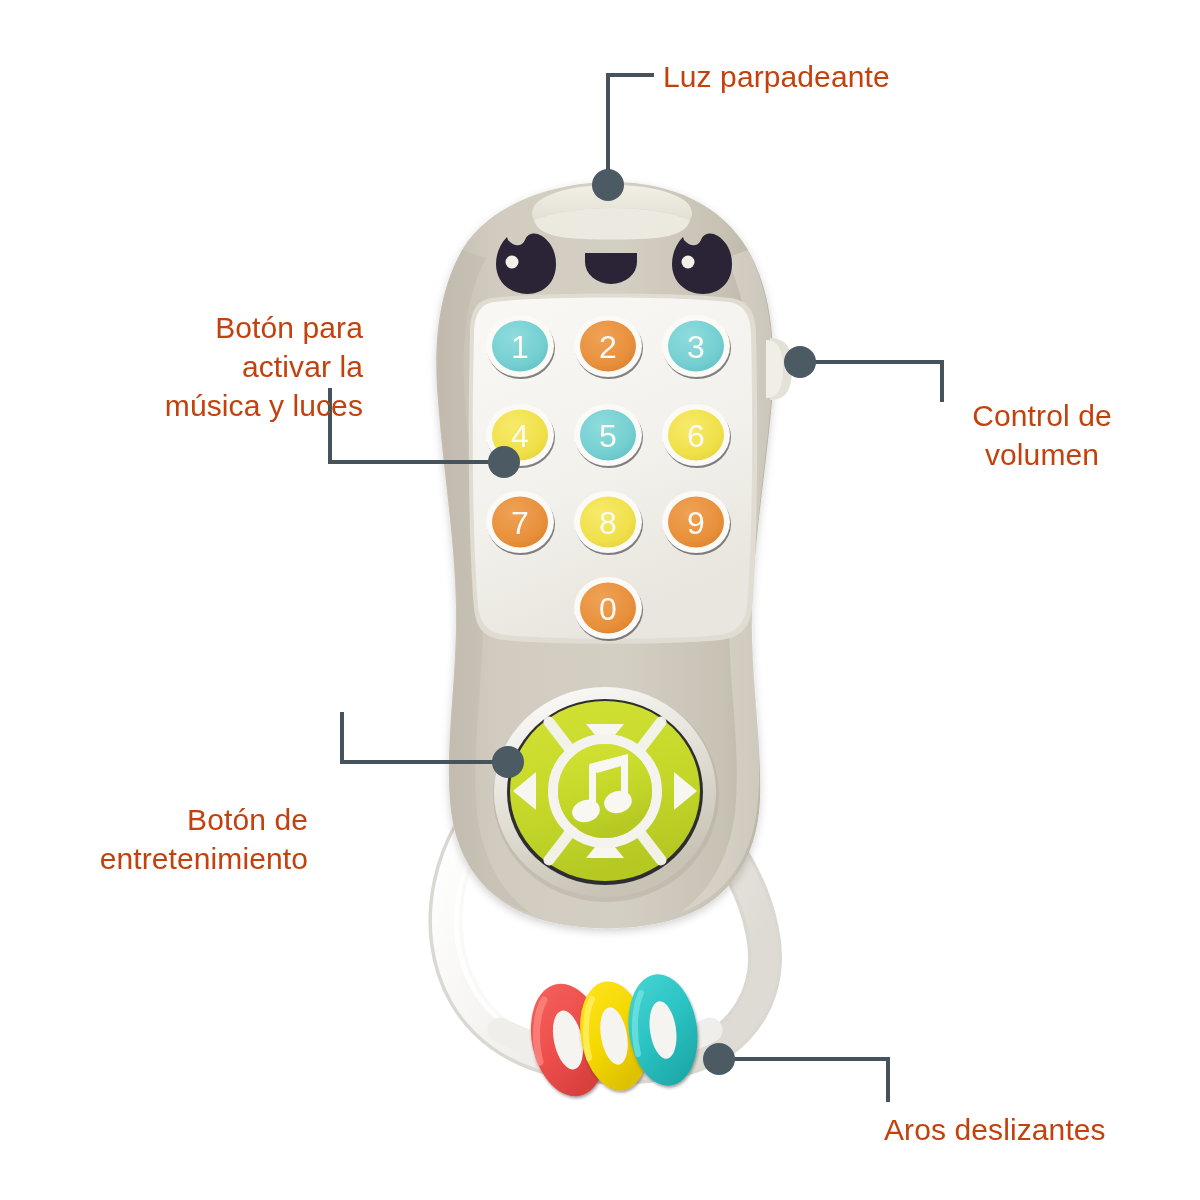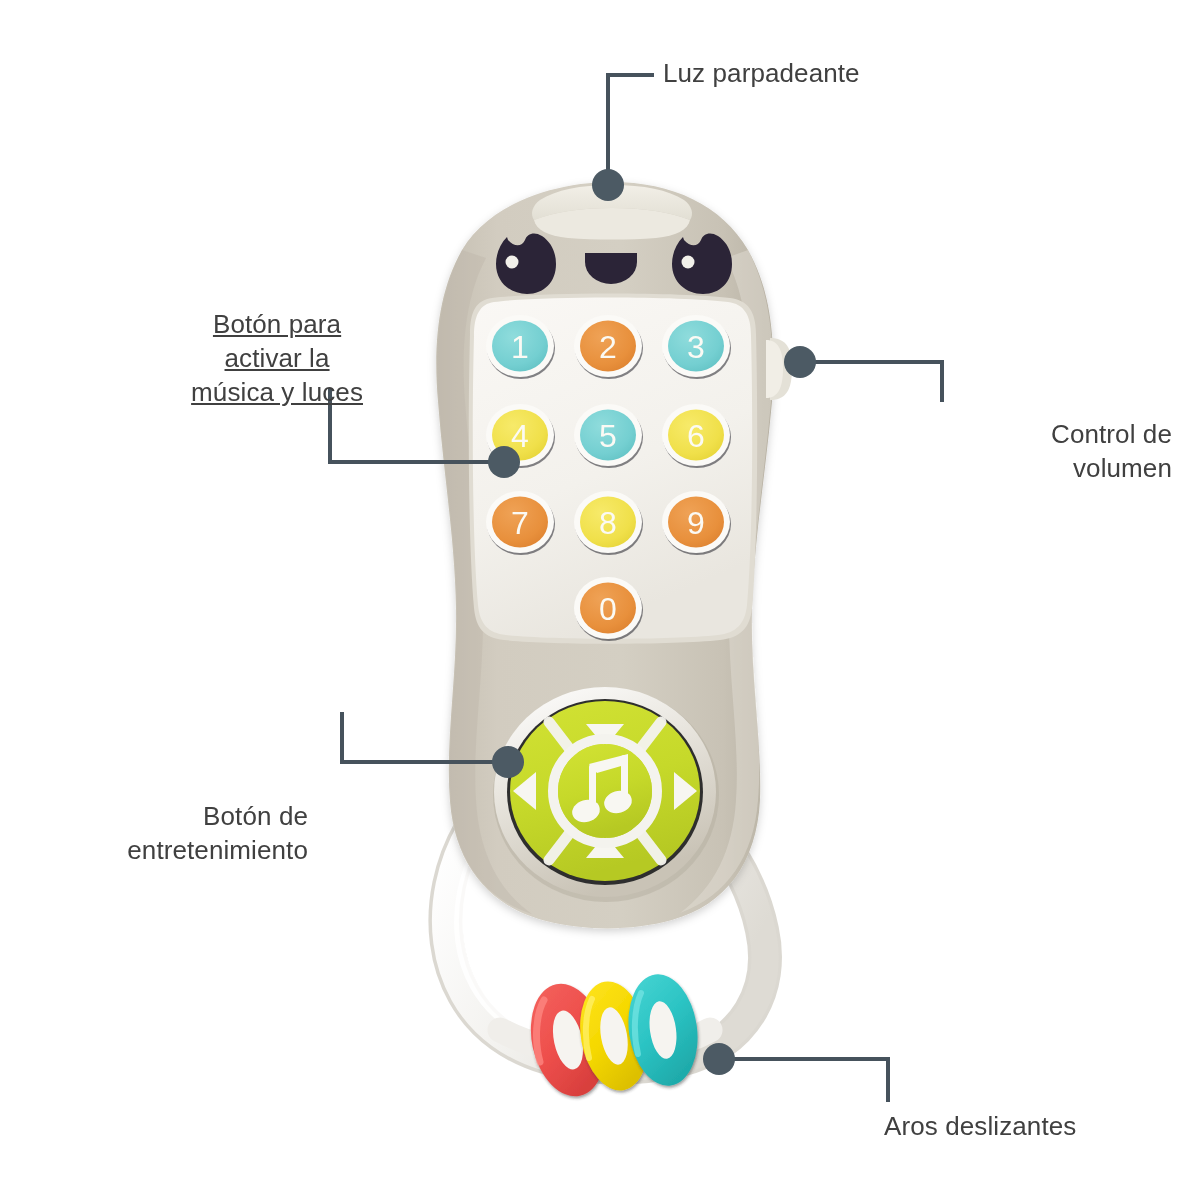--- a/index.html
+++ b/index.html
@@ -25,42 +25,41 @@
   .art {
     position: absolute;
     left: 0; top: 0;
     width: 1200px;
     height: 1200px;
   }
 
   
   .callout-label {
     position: absolute;
-    color: #404040;
+    color: #c2410c;
     font-family: "Liberation Sans", sans-serif;
-    font-size: 26px;
+    font-size: 30px;
     line-height: 1.3;
     letter-spacing: 0.1px;
     white-space: pre-line;
   }
   #label-luz {
     left: 663px;
     top: 57px;
     text-align: left;
   }
   #label-musica {
     right: 837px;
     top: 308px;
-    text-align: center;
-    text-decoration: underline;
+    text-align: right;
   }
   #label-volumen {
     left: 912px;
-    top: 418px;
-    text-align: right;
+    top: 396px;
+    text-align: center;
     width: 260px;
   }
   #label-entretenimiento {
     right: 892px;
     top: 800px;
     text-align: right;
   }
   #label-aros {
     left: 884px;
     top: 1110px;

